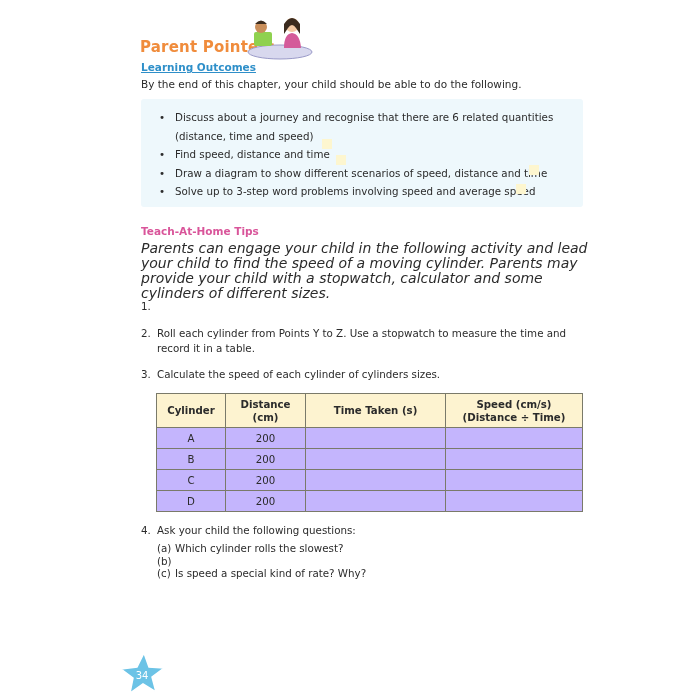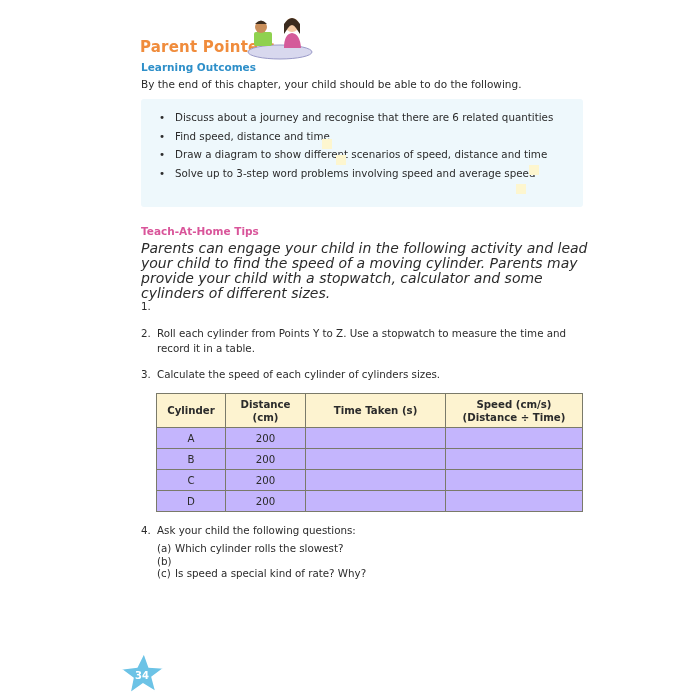--- a/index.html
+++ b/index.html
@@ -7,21 +7,21 @@
     width: 700px; height: 700px; background: #ffffff; position: relative; overflow: hidden;
     font-family: "DejaVu Sans", sans-serif; color: #2b2b2b;
   }
   .abs { position: absolute; }
   .title-row { left: 140px; top: 20px; height: 40px; display: flex; align-items: flex-end; }
   .brand-title {
     font-family: "DejaVu Sans", sans-serif; font-weight: bold; font-size: 15px; color: #f08c3c;
     letter-spacing: 0.2px; padding-bottom: 4px;
   }
   .illus { left: 244px; top: 14px; width: 70px; height: 46px; }
-  .h-blue { left: 141px; top: 61px; font-size: 10.5px; font-weight: bold; color: #2e8fc9; }
+  .h-blue { left: 141px; top: 61px; font-size: 10.5px; font-weight: bold; color: #2e8fc9; text-decoration: underline; }
   .intro { left: 141px; top: 78px; font-size: 10.5px; color: #2b2b2b; }
   .outcomes-box {
     left: 141px; top: 99px; width: 442px; height: 108px; background: #eef8fc; border-radius: 3px;
   }
   .outcomes-box ul { margin: 0; padding: 0; list-style: none; position: absolute; left: 18px; top: 9px; }
   .outcomes-box li { font-size: 10.3px; line-height: 18.5px; position: relative; padding-left: 16px; }
   .outcomes-box li .dot { position: absolute; left: 0; top: 0; }
   .sticky { position: absolute; width: 10px; height: 10px; background: #fdf6cf; }
   .h-pink { left: 141px; top: 225px; font-size: 10.5px; font-weight: bold; color: #d9559a; }
   .para { left: 141px; top: 241px; width: 450px; font-size: 14px; line-height: 15px; font-style: italic; }
@@ -33,21 +33,21 @@
   }
   table.data th, table.data td { border: 1px solid #7a7a6a; text-align: center; }
   table.data th { background: #fdf3d0; font-weight: bold; height: 31px; line-height: 13px; }
   table.data td { height: 18px; }
   .q-head { left: 141px; top: 524px; font-size: 10.3px; display: flex; }
   .q-head .num { width: 16px; }
   .q-list { left: 157px; top: 542px; font-size: 10.3px; line-height: 12.5px; }
   .q-list div { display: flex; }
   .q-list .lbl { width: 18px; }
   .star { left: 119px; top: 652px; width: 46px; height: 44px; }
-  .star-num { left: 131px; top: 670px; width: 22px; text-align: center; font-size: 10px; font-weight: bold; color: #ffffff; }
+  .star-num { left: 131px; top: 670px; width: 22px; text-align: center; font-size: 10px; font-weight: normal; color: #ffffff; }
 </style>
 </head>
 <body>
 
 <div class="abs title-row">
   <span class="brand-title">Parent Pointers</span>
 </div>
 <svg class="abs illus" viewBox="0 0 70 46">
   <ellipse cx="36" cy="38" rx="32" ry="7" fill="#d8d8ee" stroke="#9a9ac8" stroke-width="1"></ellipse>
   <rect x="10" y="18" width="18" height="14" rx="2" fill="#8fd14f"></rect>
@@ -57,20 +57,21 @@
   <path d="M40 10 Q48 -2 56 10 L56 20 L52 14 Q48 8 44 14 L40 20Z" fill="#3b2b1e"></path>
   <path d="M40 34 Q40 20 48 19 Q56 20 57 34Z" fill="#d45b9a"></path>
 </svg>
 
 <div class="abs h-blue">Learning Outcomes</div>
 <div class="abs intro">By the end of this chapter, your child should be able to do the following.</div>
 
 <div class="abs outcomes-box">
   <ul>
     <li><span class="dot">•</span><span>Discuss about a journey and recognise that there are 6 related quantities</span></li>
+    <li><span>(distance, time and speed)</span></li>
     <li><span class="dot">•</span><span>Find speed, distance and time</span></li>
     <li><span class="dot">•</span><span>Draw a diagram to show different scenarios of speed, distance and time</span></li>
     <li><span class="dot">•</span><span>Solve up to 3-step word problems involving speed and average speed</span></li>
   </ul>
   <div class="sticky" style="left:181px;top:40px;"></div>
   <div class="sticky" style="left:195px;top:56px;"></div>
   <div class="sticky" style="left:388px;top:66px;"></div>
   <div class="sticky" style="left:375px;top:85px;"></div>
 </div>
 

